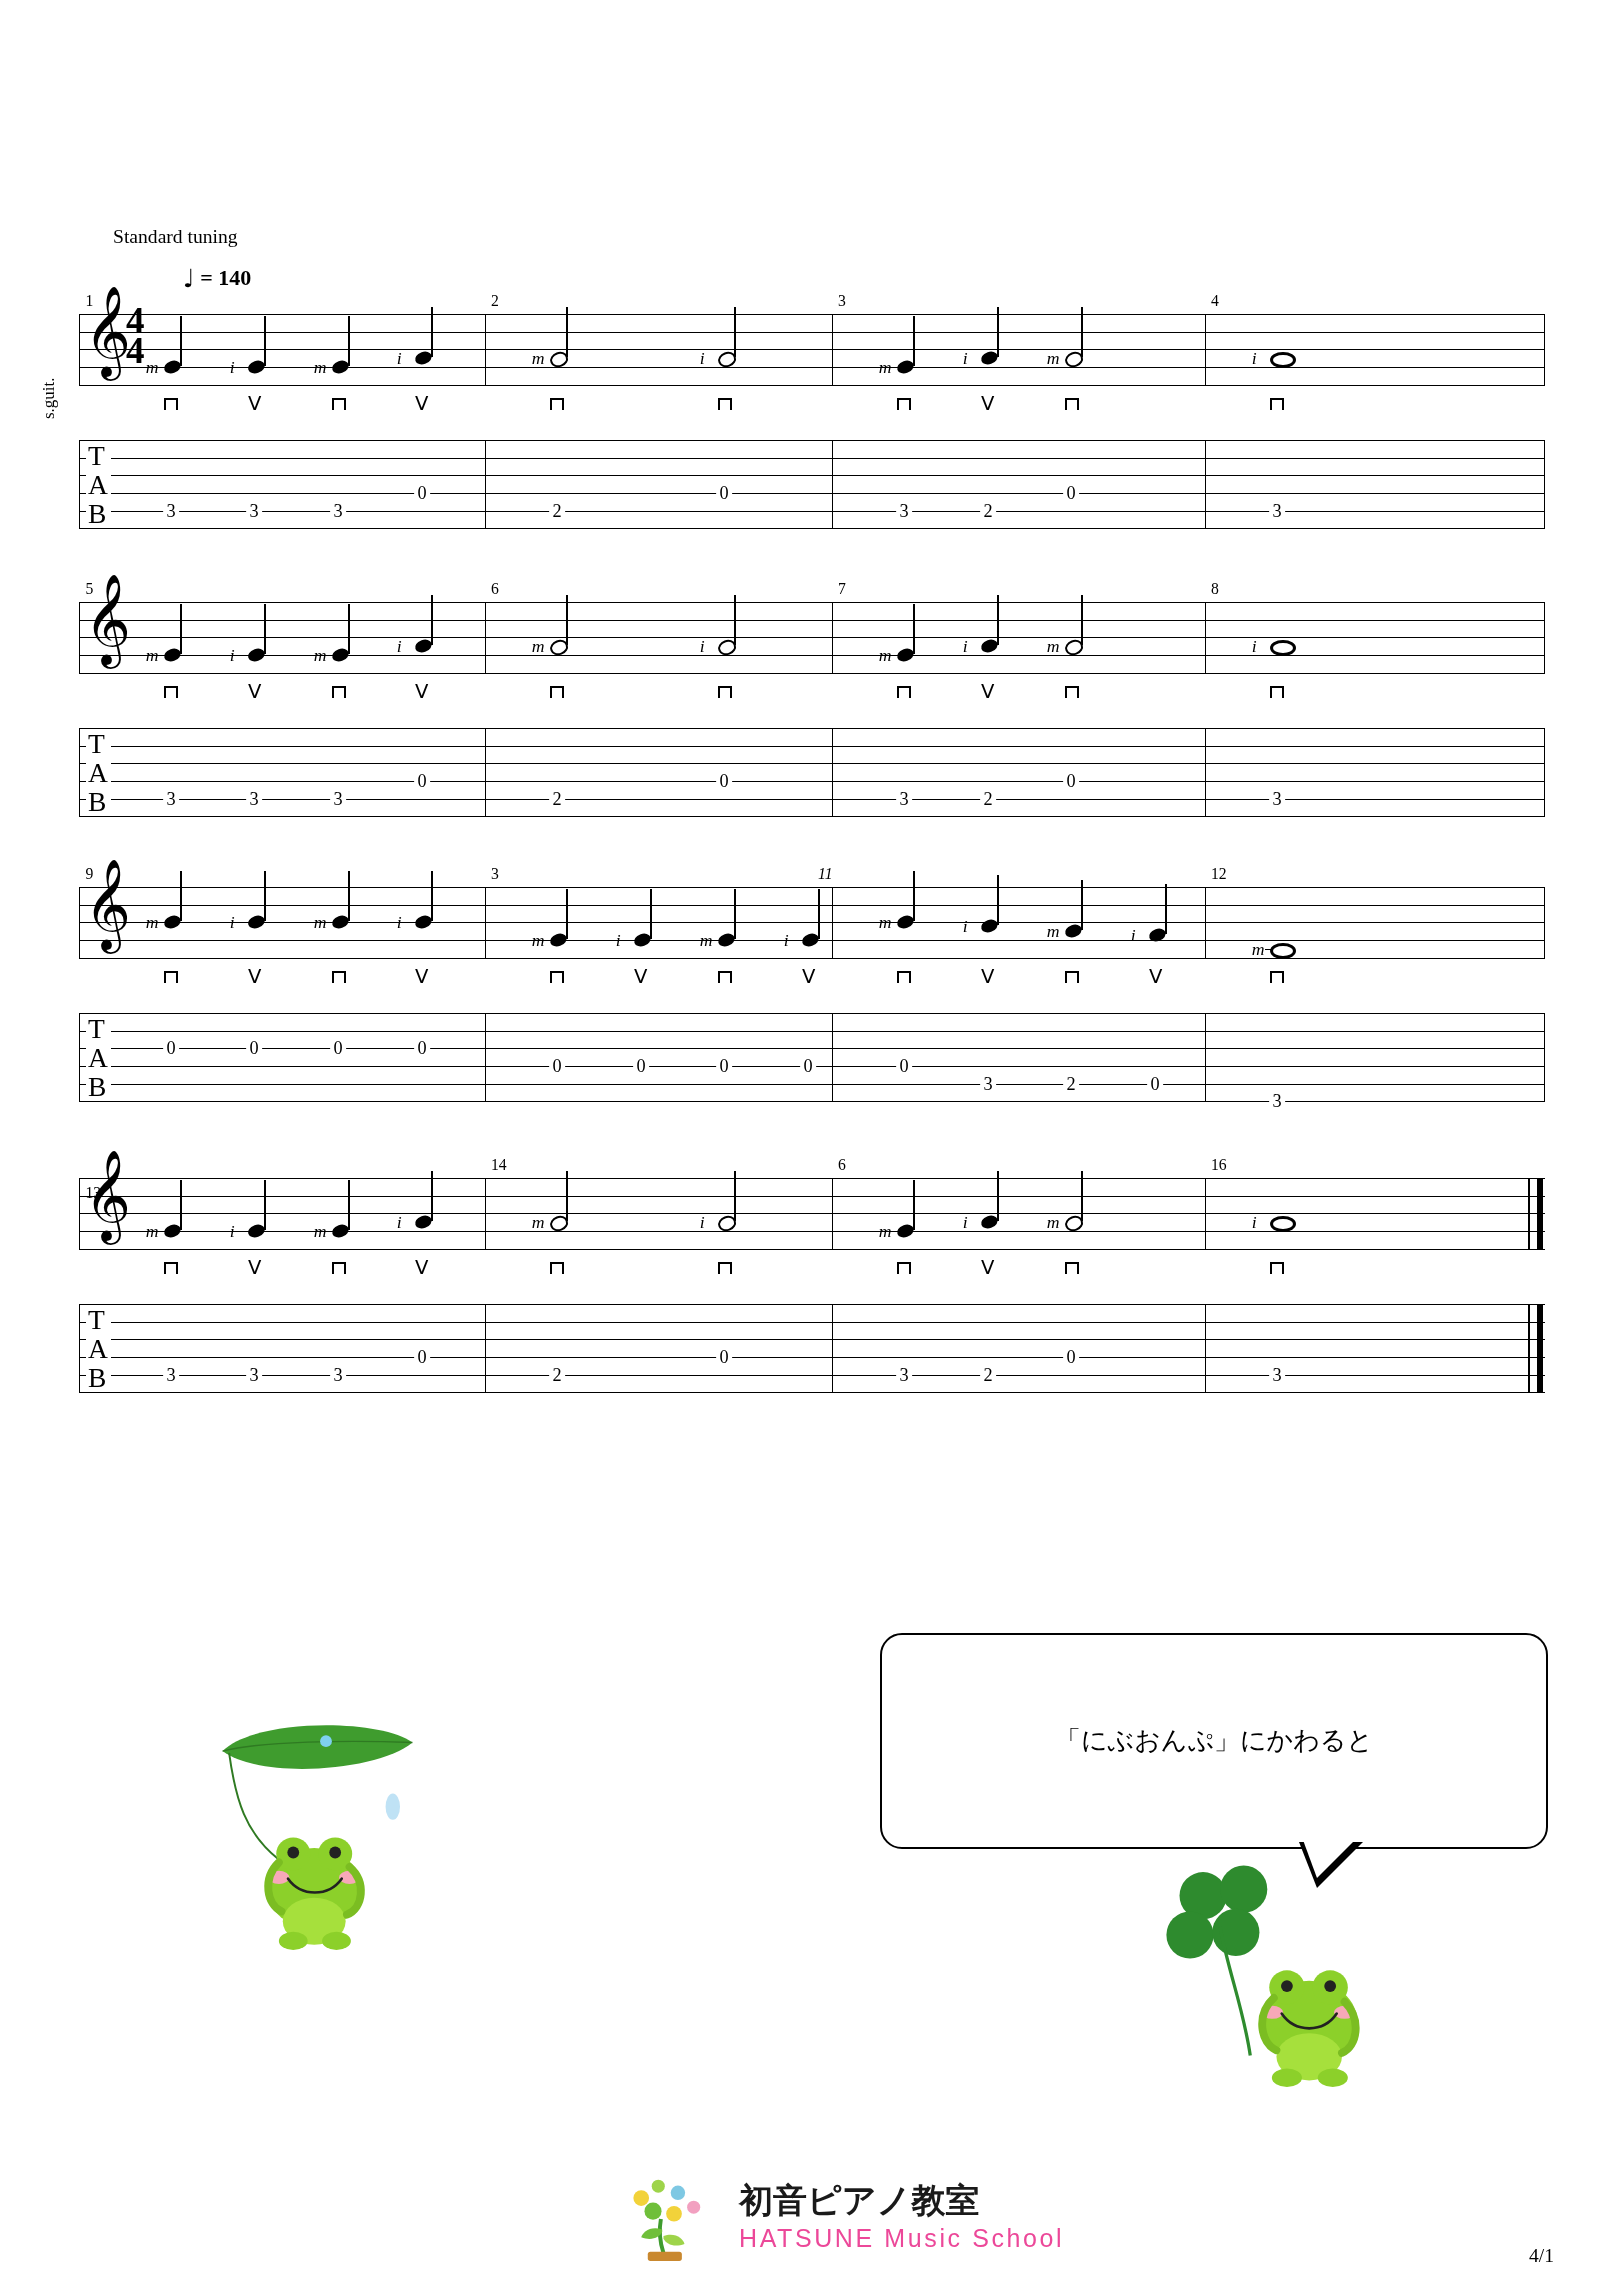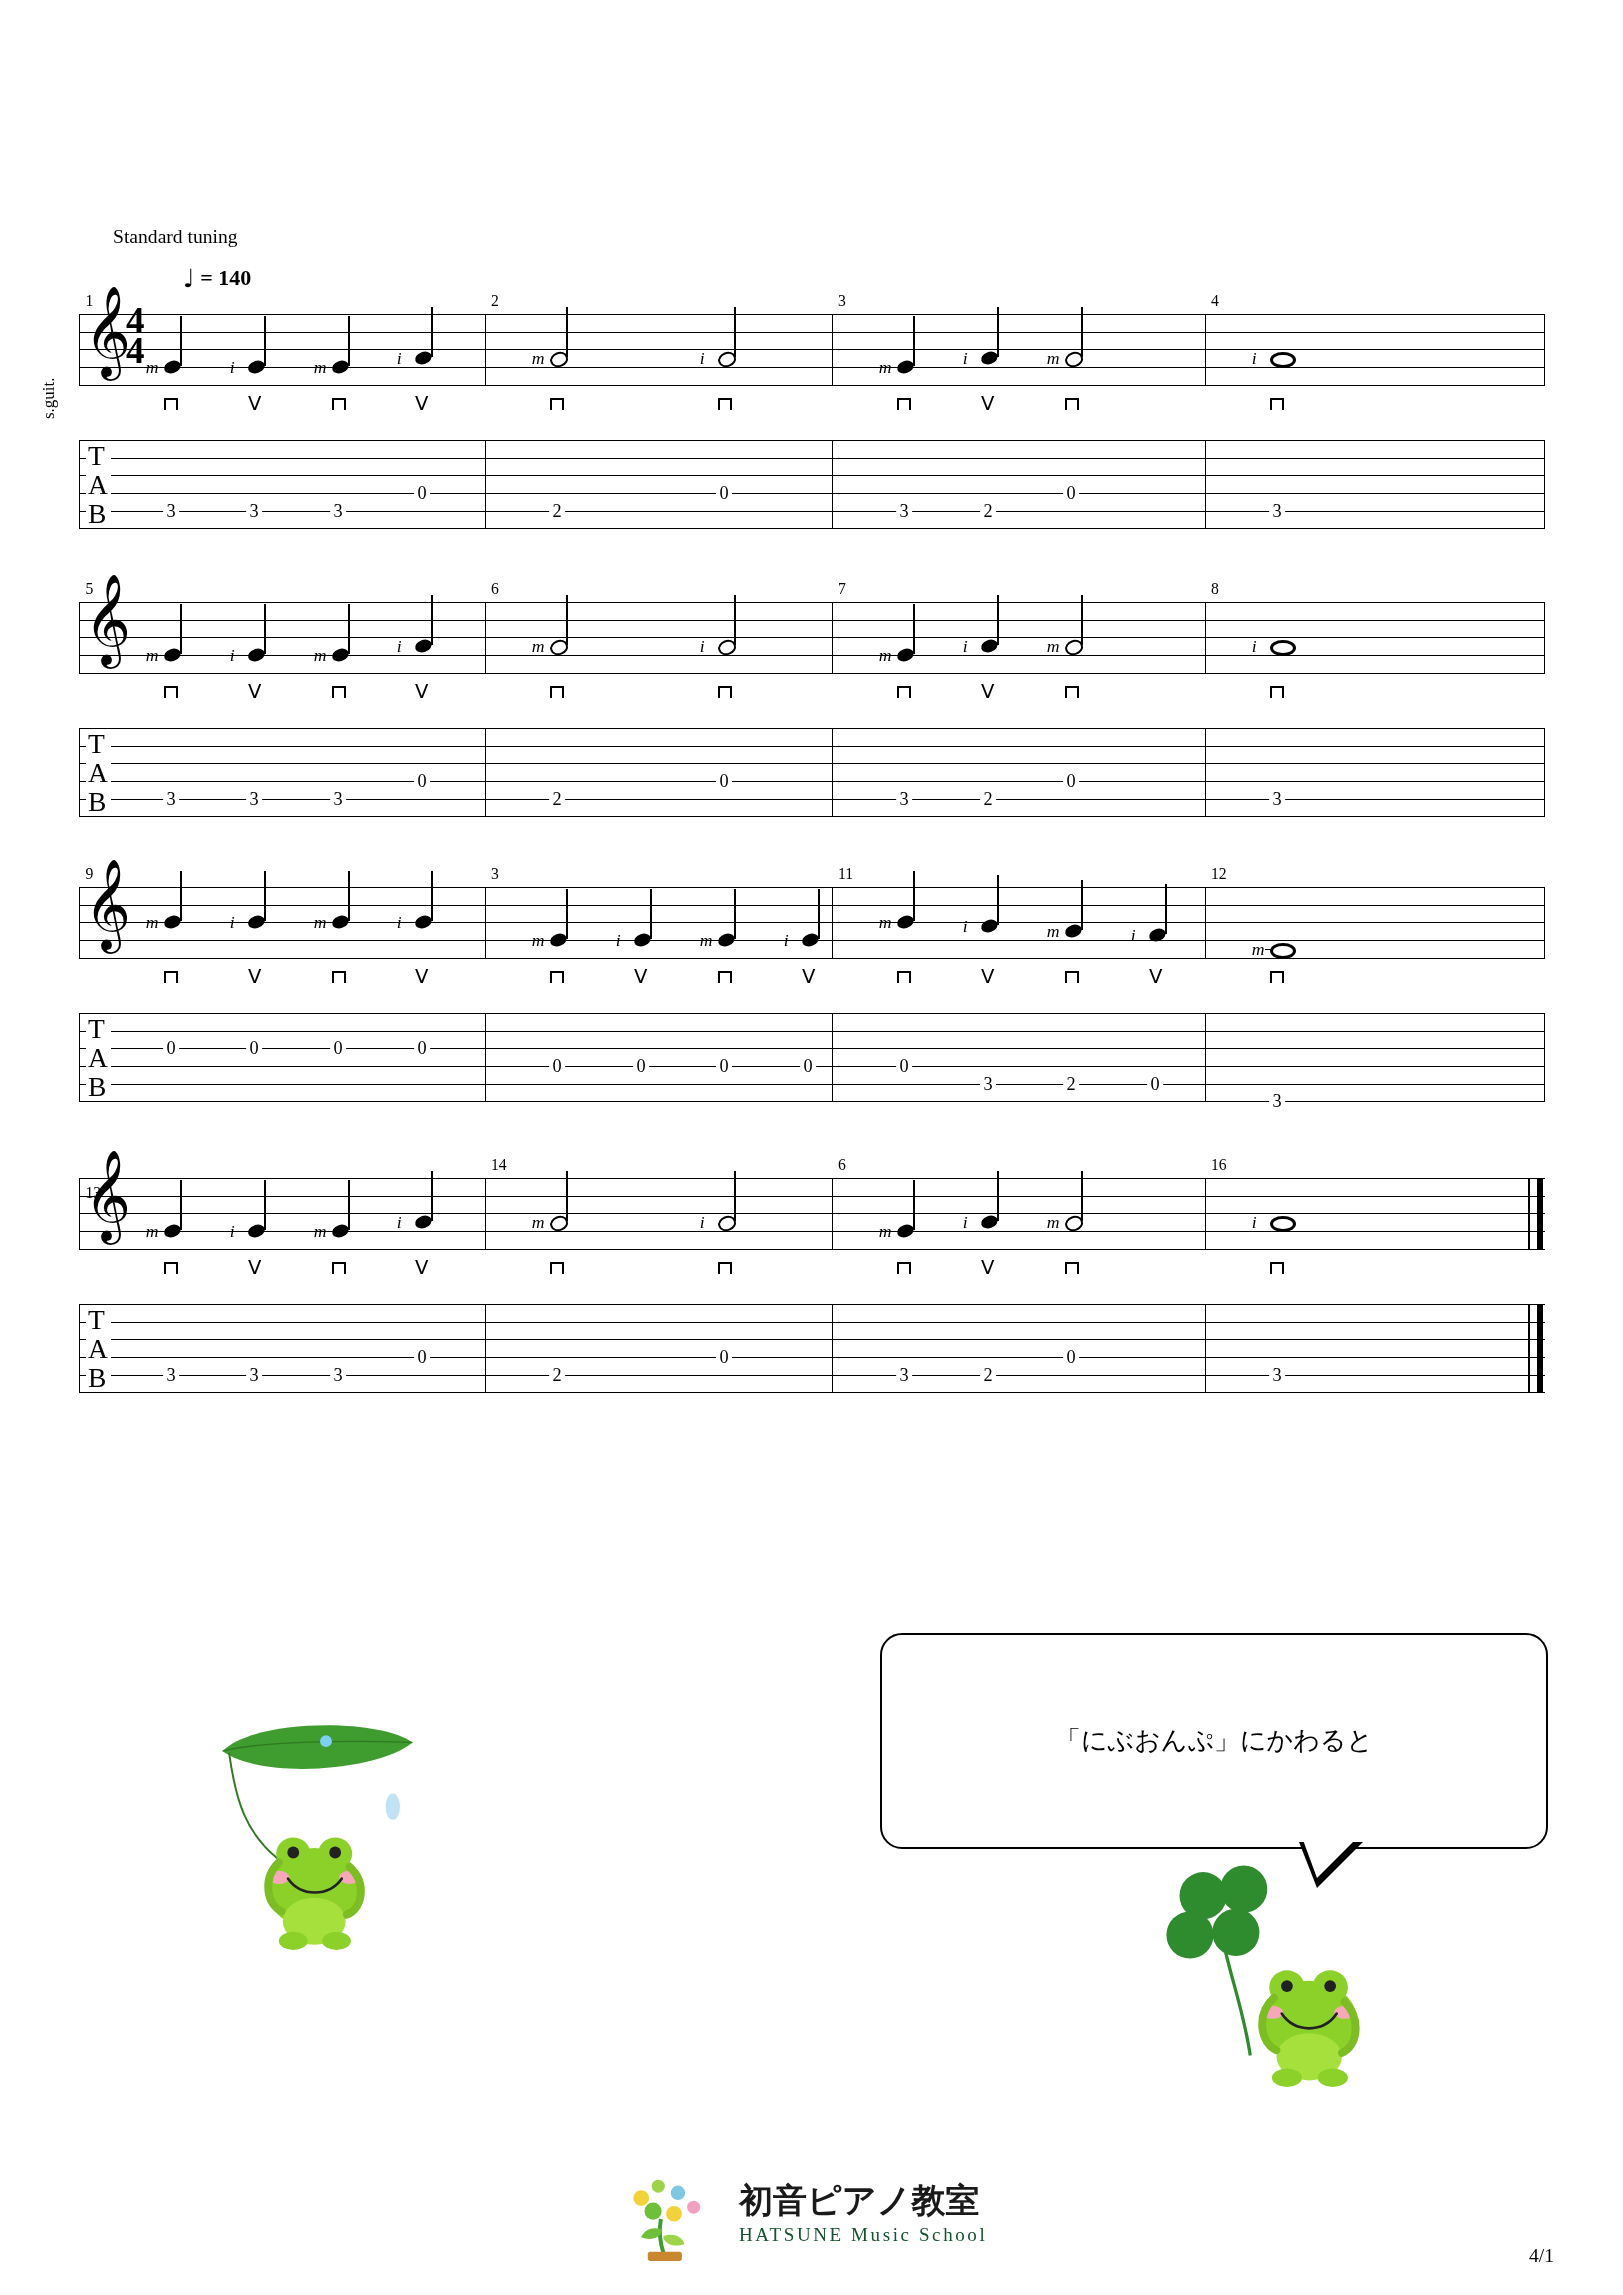--- a/index.html
+++ b/index.html
@@ -307,24 +307,24 @@
     font-family: "DejaVu Sans", sans-serif;
     font-size: 34px;
     font-weight: bold;
     color: #1a1a1a;
     white-space: nowrap;
   }
   #logo .en {
     position: absolute;
     left: 124px;
     top: 51px;
-    font-family: Liberation Serif, serif;
-    font-size: 19px;
+    font-family: Liberation Sans, sans-serif;
+    font-size: 25px;
     letter-spacing: 2.6px;
-    color: #14532d;
+    color: #ec4899;
     white-space: nowrap;
   }
   #pagenum {
     position: absolute;
     right: 69px;
     top: 2245px;
     font-family: "Liberation Serif", serif;
     font-size: 19.6px;
   }
 
@@ -617,21 +617,21 @@
             <div class="finger">m</div>
           </div>
           <div class="stroke down" style="left: 639px; top: 84px;"></div>
           <div class="note quarter" style="left: 723px; top: 47px;">
             <div class="head"></div>
             <div class="stem"></div>
             <div class="finger">i</div>
           </div>
           <div class="stroke up" style="left: 723px; top: 84px;"></div>
           <div class="barline bl-staff" style="left: 753px;"></div>
-          <div class="measnum" style="left: 759px;">11</div>
+          <div class="measnum" style="left: 739px; font-style: italic;">11</div>
           <div class="note quarter" style="left: 818px; top: 29px;">
             <div class="head"></div>
             <div class="stem"></div>
             <div class="finger">m</div>
           </div>
           <div class="stroke down" style="left: 818px; top: 84px;"></div>
           <div class="note quarter" style="left: 902px; top: 33px;">
             <div class="head"></div>
             <div class="stem"></div>
             <div class="finger">i</div>

